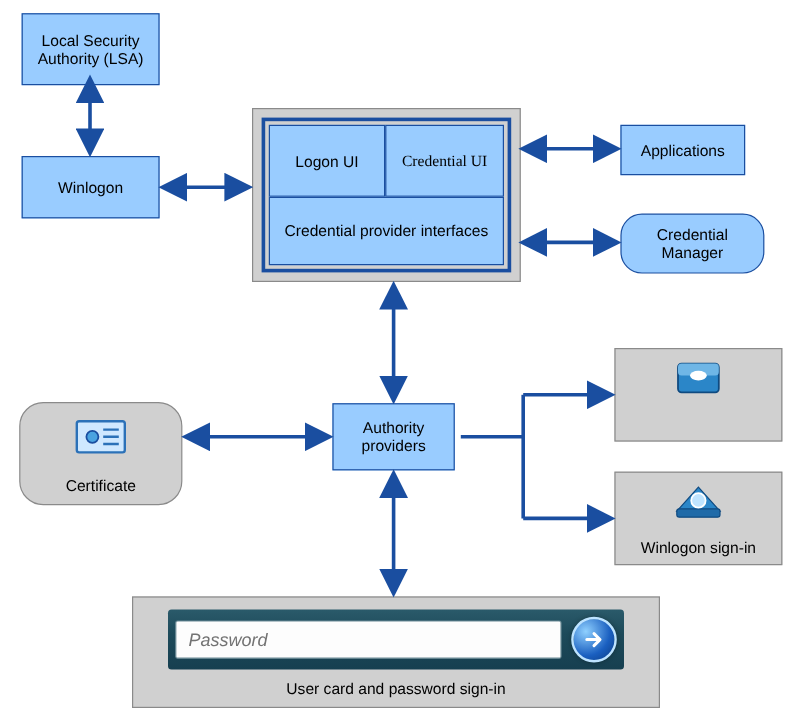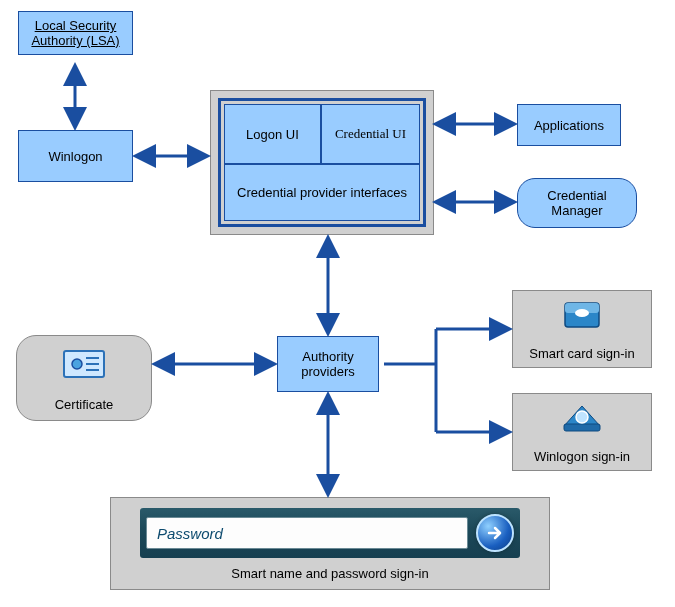--- a/index.html
+++ b/index.html
@@ -68,21 +68,21 @@
   }
   .pw-input-look {
     flex: 1;
     height: 30px;
     background: #fdfdfd;
     border: 1px solid #6a8a95;
     border-radius: 2px;
     display: flex;
     align-items: center;
     padding: 0 10px;
-    color: #0c4a6e;
+    color: #737373;
     font-size: 15px;
     font-style: italic;
   }
   .pw-go {
     width: 34px;
     height: 34px;
     margin-left: 8px;
     border-radius: 50%;
     background: radial-gradient(circle at 30% 30%, #8fd0ff, #1a5fc0 60%, #0a3a80);
     border: 2px solid #bde3ff;
@@ -96,21 +96,21 @@
     height: 36px;
     margin: 0 auto;
     position: relative;
   }
 </style>
 </head>
 <body>
 
 <div class="canvas">
 
-  <div class="box" style="left:18px; top:11px; width:115px; height:44px;text-decoration:underline;">
+  <div class="box" style="left:18px; top:11px; width:115px; height:60px;">
     <span>Local Security Authority (LSA)</span>
   </div>
 
   <div class="box" style="left:18px; top:130px; width:115px; height:52px;">
     <span>Winlogon</span>
   </div>
 
   <div class="panel" style="left:210px; top:90px; width:224px; height:145px;">
     <div class="panel-inner-frame" style="left:7px; top:7px; right:7px; bottom:7px;"></div>
   </div>
@@ -150,36 +150,35 @@
   </div>
 
   <div class="panel" style="left:512px; top:290px; width:140px; height:78px;">
     <div style="text-align:center; padding-top:6px;">
       <svg class="icon-tile" viewBox="0 0 46 36">
         <rect x="6" y="6" width="34" height="24" rx="3" fill="#2b86c8" stroke="#0f4a80" stroke-width="1.5"></rect>
         <rect x="6" y="6" width="34" height="10" rx="3" fill="#6fb6e6"></rect>
         <ellipse cx="23" cy="16" rx="7" ry="4" fill="#fff"></ellipse>
       </svg>
     </div>
-    <div class="caption" style="bottom:6px;">Smart card sign-in</div>
   </div>
 
   <div class="panel" style="left:512px; top:393px; width:140px; height:78px;">
     <div style="text-align:center; padding-top:6px;">
       <svg class="icon-tile" viewBox="0 0 46 36">
         <path d="M5 26 L23 6 L41 26 Z" fill="#2b86c8" stroke="#0f4a80" stroke-width="1"></path>
         <rect x="5" y="24" width="36" height="7" rx="2" fill="#1f6aa8" stroke="#0f4a80" stroke-width="1"></rect>
         <circle cx="23" cy="17" r="6" fill="#bfe4ff" stroke="#fff" stroke-width="1.5"></circle>
       </svg>
     </div>
     <div class="caption" style="bottom:6px;">Winlogon sign-in</div>
   </div>
 
   <div class="panel" style="left:110px; top:497px; width:440px; height:93px;">
-    <div class="caption" style="bottom:8px;">Smart name and password sign-in</div>
+    <div class="caption" style="bottom:8px;">User card and password sign-in</div>
   </div>
   <div class="pw-field" style="left:140px; top:508px; width:380px; height:50px;">
     <div class="pw-input-look">
       <span>Password</span>
     </div>
     <div class="pw-go">
       <svg width="18" height="18" viewBox="0 0 18 18">
         <path d="M3 9 H12 M9 4 L14 9 L9 14" stroke="#fff" stroke-width="2.5" fill="none" stroke-linecap="round" stroke-linejoin="round"></path>
       </svg>
     </div>

